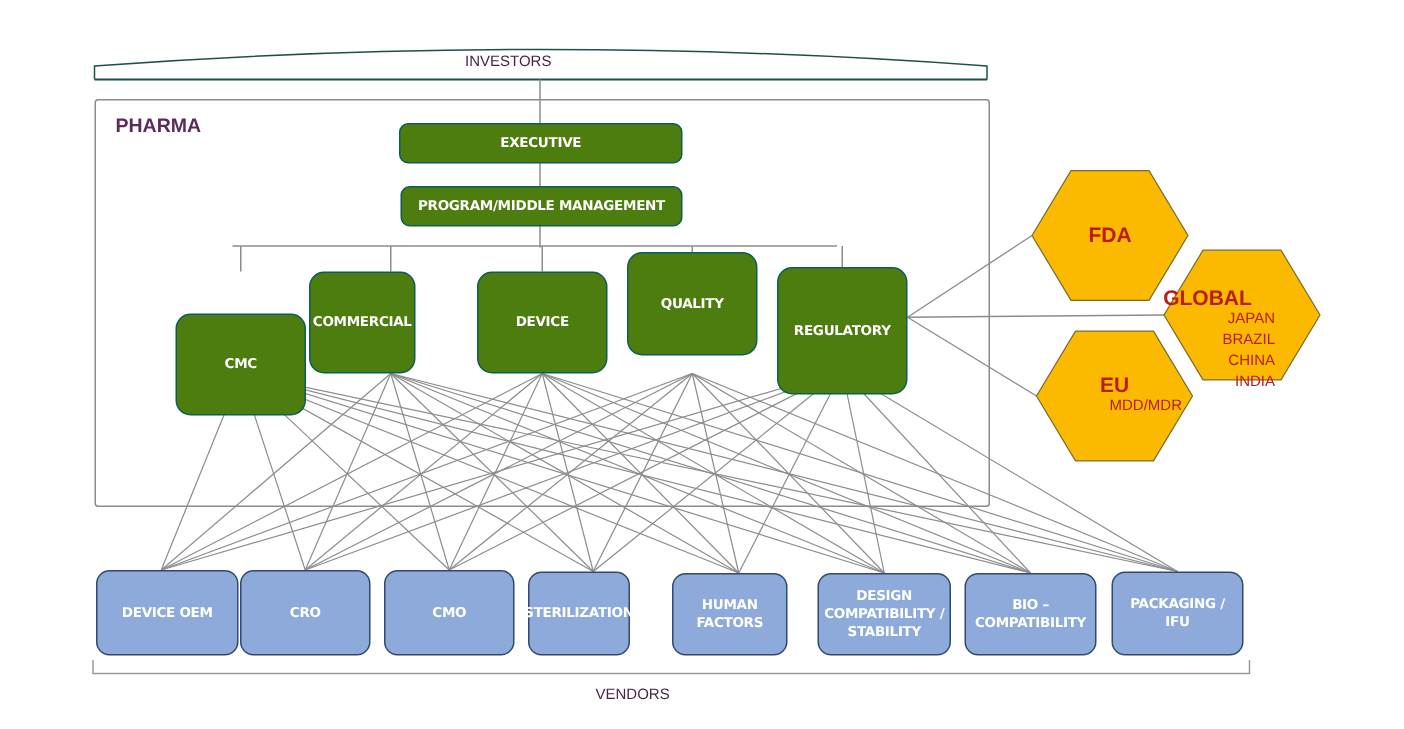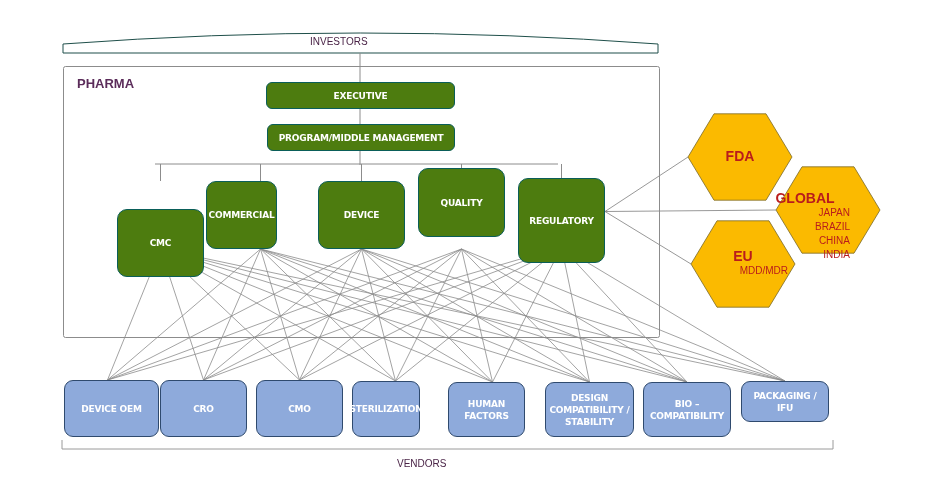--- a/index.html
+++ b/index.html
@@ -106,21 +106,21 @@
     <div class="lbl teal dept" style="left: 518px; top: 178px; width: 87px; height: 85px;">REGULATORY</div>
   </div>
 <div id="vendors">
     <div class="lbl vendor" style="left: 64px; top: 380px; width: 95px; height: 57px;">DEVICE OEM</div>
     <div class="lbl vendor" style="left: 160px; top: 380px; width: 87px; height: 57px;">CRO</div>
     <div class="lbl vendor" style="left: 256px; top: 380px; width: 87px; height: 57px;">CMO</div>
     <div class="lbl vendor" style="left: 352px; top: 381px; width: 68px; height: 56px;">STERILIZATION</div>
     <div class="lbl vendor" style="left: 448px; top: 382px; width: 77px; height: 55px;">HUMAN FACTORS</div>
     <div class="lbl vendor" style="left: 545px; top: 382px; width: 89px; height: 55px;">DESIGN COMPATIBILITY / STABILITY</div>
     <div class="lbl vendor" style="left: 643px; top: 382px; width: 88px; height: 55px;">BIO – COMPATIBILITY</div>
-    <div class="lbl vendor" style="left: 741px; top: 381px; width: 88px; height: 41px;">PACKAGING / IFU</div>
+    <div class="lbl vendor" style="left: 741px; top: 381px; width: 88px; height: 56px;">PACKAGING / IFU</div>
   </div>
 <div id="hex-labels">
     <div class="hex-text" style="left: 695px; top: 148px; width: 90px;">
       <div class="hex-title">FDA</div>
     </div>
     <div class="hex-text" style="left: 760px; top: 173px; width: 90px; margin-top: 17px;">
       <div class="hex-title">GLOBAL</div>
       <div class="hex-sub">JAPAN</div>
       <div class="hex-sub">BRAZIL</div>
       <div class="hex-sub">CHINA</div>

